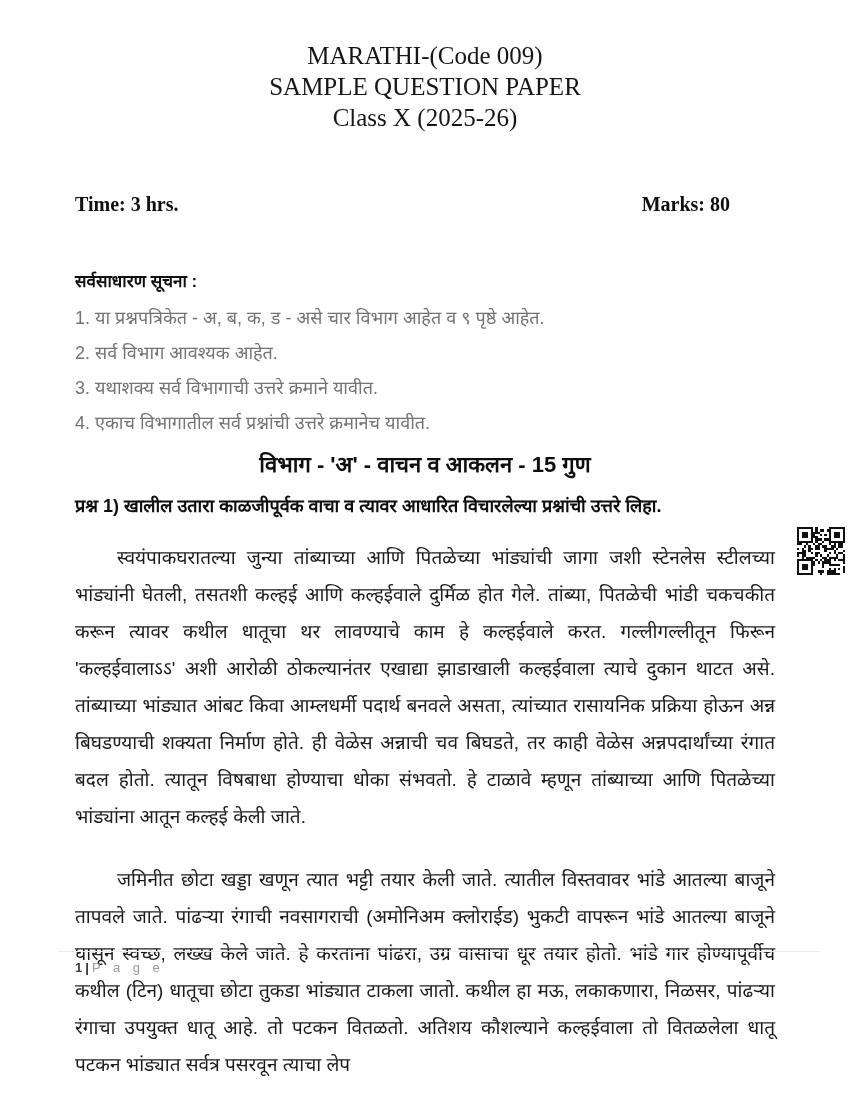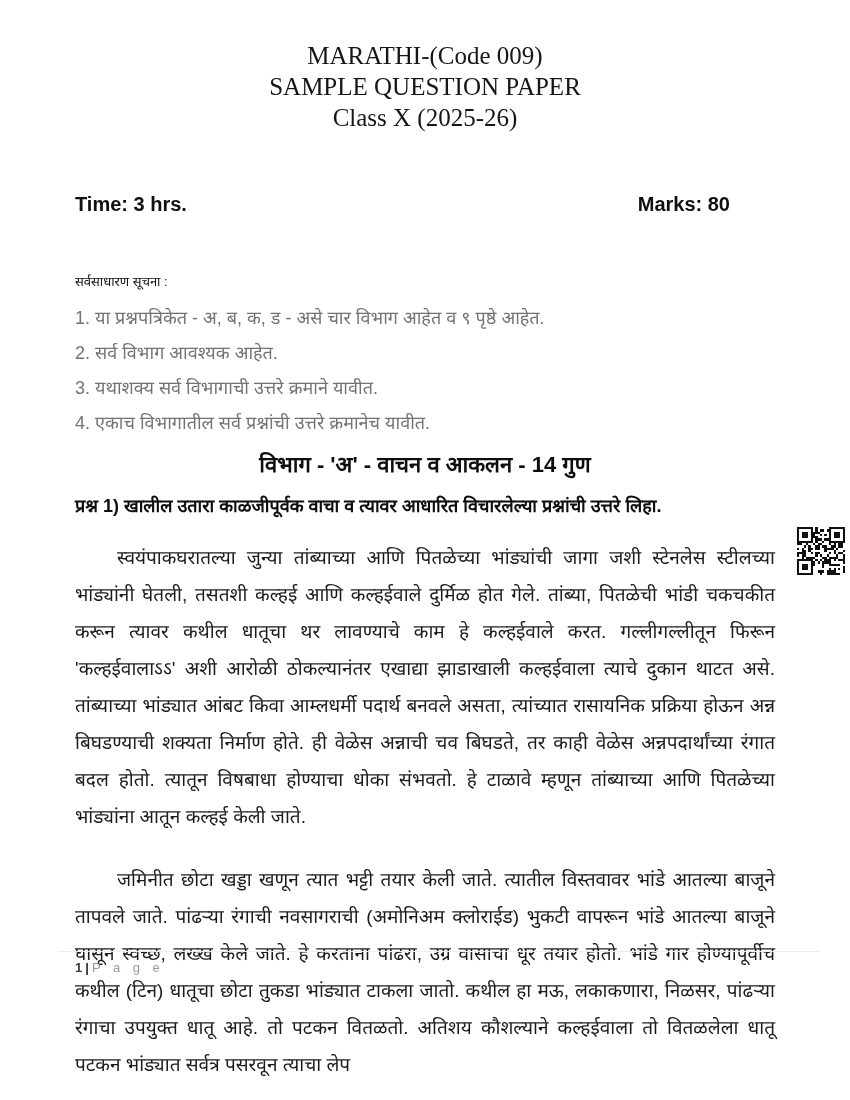--- a/index.html
+++ b/index.html
@@ -21,30 +21,30 @@
     font-family: "Liberation Serif", "DejaVu Serif", serif;
     font-size: 25px;
     line-height: 31px;
     color: #161616;
   }
   
   .meta-row {
     display: flex;
     justify-content: space-between;
     margin: 60px 120px 0 75px;
-    font-family: Liberation Sans, sans-serif;
+    font-family: Liberation Serif, serif;
     font-weight: bold;
     font-size: 20px;
     color: #101010;
   }
   
   .instructions { margin: 52px 75px 0 75px; }
   .instructions-heading {
-    font-size: 13px;
-    font-weight: normal;
+    font-size: 17px;
+    font-weight: bold;
     line-height: 27px;
     color: #101010;
   }
   .instruction-item {
     margin-top: 12px;
     font-size: 18px;
     line-height: 23px;
     color: #737373;
   }
   .instruction-item:first-of-type { margin-top: 20px; }
@@ -114,21 +114,21 @@
   </div>
 
   <section class="instructions">
     <div class="instructions-heading">सर्वसाधारण सूचना :</div>
     <div class="instruction-item">1. या प्रश्नपत्रिकेत - अ, ब, क, ड - असे चार विभाग आहेत व ९ पृष्ठे आहेत.</div>
     <div class="instruction-item">2. सर्व विभाग आवश्यक आहेत.</div>
     <div class="instruction-item">3. यथाशक्य सर्व विभागाची उत्तरे क्रमाने यावीत.</div>
     <div class="instruction-item">4. एकाच विभागातील सर्व प्रश्नांची उत्तरे क्रमानेच यावीत.</div>
   </section>
 
-  <div class="section-heading">विभाग - 'अ' - वाचन व आकलन - 14 गुण</div>
+  <div class="section-heading">विभाग - 'अ' - वाचन व आकलन - 15 गुण</div>
 
   <div class="question-heading">प्रश्न 1) खालील उतारा काळजीपूर्वक वाचा व त्यावर आधारित विचारलेल्या प्रश्नांची उत्तरे लिहा.</div>
 
   <div class="passage">
     <p>स्वयंपाकघरातल्या जुन्या तांब्याच्या आणि पितळेच्या भांड्यांची जागा जशी स्टेनलेस स्टीलच्या भांड्यांनी घेतली, तसतशी कल्हई आणि कल्हईवाले दुर्मिळ होत गेले. तांब्या, पितळेची भांडी चकचकीत करून त्यावर कथील धातूचा थर लावण्याचे काम हे कल्हईवाले करत.  गल्लीगल्लीतून फिरून 'कल्हईवालाऽऽ' अशी आरोळी ठोकल्यानंतर एखाद्या झाडाखाली कल्हईवाला त्याचे दुकान थाटत असे. तांब्याच्या भांड्यात आंबट किवा आम्लधर्मी पदार्थ बनवले असता, त्यांच्यात रासायनिक प्रक्रिया होऊन अन्न बिघडण्याची शक्यता निर्माण होते. ही वेळेस अन्नाची चव बिघडते, तर काही वेळेस अन्नपदार्थांच्या रंगात बदल होतो. त्यातून विषबाधा होण्याचा धोका संभवतो. हे टाळावे म्हणून तांब्याच्या आणि पितळेच्या भांड्यांना आतून कल्हई केली जाते.</p>
     <p>जमिनीत छोटा खड्डा खणून त्यात भट्टी तयार केली जाते. त्यातील विस्तवावर भांडे आतल्या बाजूने तापवले जाते. पांढऱ्या रंगाची नवसागराची (अमोनिअम क्लोराईड) भुकटी वापरून भांडे आतल्या बाजूने घासून स्वच्छ, लख्ख केले जाते. हे करताना पांढरा, उग्र वासाचा धूर तयार होतो. भांडे गार होण्यापूर्वीच कथील (टिन) धातूचा छोटा तुकडा भांड्यात टाकला जातो.  कथील हा मऊ, लकाकणारा, निळसर, पांढऱ्या रंगाचा उपयुक्त धातू आहे.  तो पटकन वितळतो. अतिशय कौशल्याने कल्हईवाला तो वितळलेला धातू पटकन भांड्यात सर्वत्र पसरवून त्याचा लेप</p>
   </div>
 
   <div class="qr">
     <svg viewBox="0 0 21 21" xmlns="http://www.w3.org/2000/svg" aria-hidden="true">

